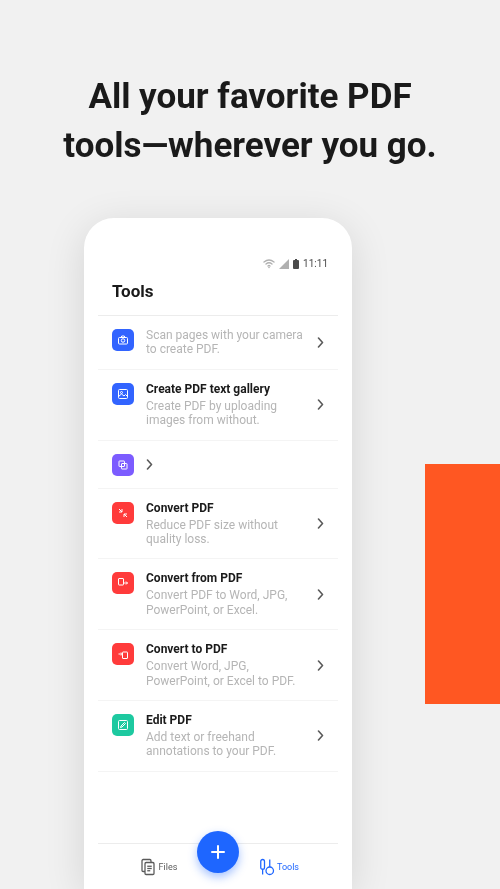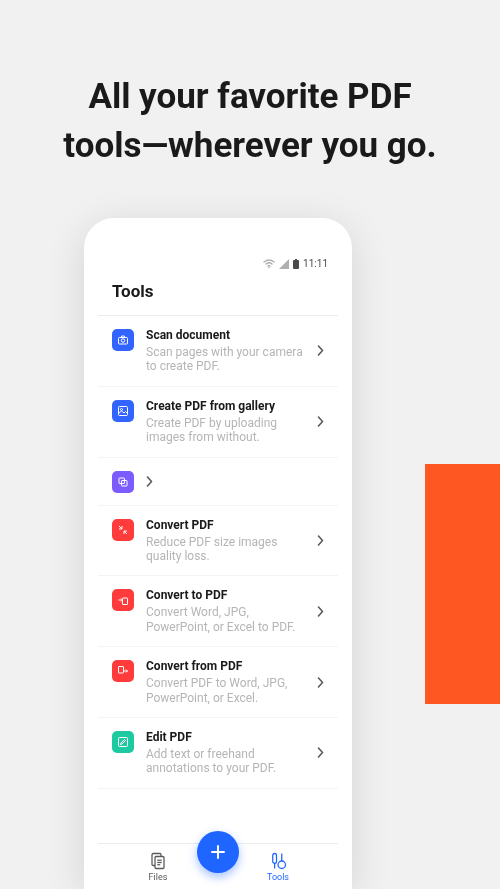--- a/index.html
+++ b/index.html
@@ -111,21 +111,21 @@
   left: 0;
   right: 0;
   height: 46px;
   background: #ffffff;
   border-top: 1px solid #ececec;
   display: flex;
 }
 .tab {
   flex: 1;
   display: flex;
-  flex-direction: column;
+  flex-direction: row;
   align-items: center;
   justify-content: center;
   gap: 2px;
   cursor: pointer;
 }
 .tab-label {
   font-size: 9px;
   color: #5a5a5a;
 }
 .tab.active .tab-label { color: #1e66ff; }
@@ -188,37 +188,36 @@
     <div class="tool-list" id="tool-list">
         <div class="tool-item">
           <div class="tool-icon ic-blue">
             <svg width="12" height="12" viewBox="0 0 24 24" fill="none" stroke="#fff" stroke-width="2">
               <rect x="3" y="7" width="18" height="13" rx="2"></rect>
               <path d="M8 7 L9.5 4 L14.5 4 L16 7"></path>
               <circle cx="12" cy="13" r="3.5"></circle>
             </svg>
           </div>
           <div class="tool-text">
-            <div class="tool-title">Scan document</div>
             <div class="tool-desc">Scan pages with your camera to create PDF.</div>
           </div>
           <div class="chevron"><svg width="7" height="11" viewBox="0 0 7 11" fill="none">
               <path d="M1.5 1 L5.5 5.5 L1.5 10" stroke="#5a5a5a" stroke-width="1.6" stroke-linecap="round" stroke-linejoin="round"></path>
             </svg></div>
         </div>
         <div class="tool-item">
           <div class="tool-icon ic-blue">
             <svg width="12" height="12" viewBox="0 0 24 24" fill="none" stroke="#fff" stroke-width="2">
               <rect x="3" y="3" width="18" height="18" rx="2"></rect>
               <circle cx="9" cy="9" r="2"></circle>
               <path d="M3 17 L9 12 L14 16 L17 13 L21 17"></path>
             </svg>
           </div>
           <div class="tool-text">
-            <div class="tool-title">Create PDF from gallery</div>
+            <div class="tool-title">Create PDF text gallery</div>
             <div class="tool-desc">Create PDF by uploading images from without.</div>
           </div>
           <div class="chevron"><svg width="7" height="11" viewBox="0 0 7 11" fill="none">
               <path d="M1.5 1 L5.5 5.5 L1.5 10" stroke="#5a5a5a" stroke-width="1.6" stroke-linecap="round" stroke-linejoin="round"></path>
             </svg></div>
         </div>
         <div class="tool-item">
           <div class="tool-icon ic-purple">
             <svg width="12" height="12" viewBox="0 0 24 24" fill="none" stroke="#fff" stroke-width="2">
               <rect x="4" y="4" width="11" height="11" rx="1"></rect>
@@ -231,51 +230,51 @@
         </div>
         <div class="tool-item">
           <div class="tool-icon ic-red">
             <svg width="12" height="12" viewBox="0 0 24 24" fill="none" stroke="#fff" stroke-width="2">
               <path d="M4 4 L10 10 M10 4 L10 10 L4 10"></path>
               <path d="M20 20 L14 14 M14 20 L14 14 L20 14"></path>
             </svg>
           </div>
           <div class="tool-text">
             <div class="tool-title">Convert PDF</div>
-            <div class="tool-desc">Reduce PDF size images quality loss.</div>
+            <div class="tool-desc">Reduce PDF size without quality loss.</div>
+          </div>
+          <div class="chevron"><svg width="7" height="11" viewBox="0 0 7 11" fill="none">
+              <path d="M1.5 1 L5.5 5.5 L1.5 10" stroke="#5a5a5a" stroke-width="1.6" stroke-linecap="round" stroke-linejoin="round"></path>
+            </svg></div>
+        </div>
+        <div class="tool-item">
+          <div class="tool-icon ic-red">
+            <svg width="12" height="12" viewBox="0 0 24 24" fill="none" stroke="#fff" stroke-width="2">
+              <rect x="3" y="3" width="10" height="13" rx="1"></rect>
+              <path d="M13 12 L21 12 M18 9 L21 12 L18 15"></path>
+            </svg>
+          </div>
+          <div class="tool-text">
+            <div class="tool-title">Convert from PDF</div>
+            <div class="tool-desc">Convert PDF to Word, JPG, PowerPoint, or Excel.</div>
           </div>
           <div class="chevron"><svg width="7" height="11" viewBox="0 0 7 11" fill="none">
               <path d="M1.5 1 L5.5 5.5 L1.5 10" stroke="#5a5a5a" stroke-width="1.6" stroke-linecap="round" stroke-linejoin="round"></path>
             </svg></div>
         </div>
         <div class="tool-item">
           <div class="tool-icon ic-red">
             <svg width="12" height="12" viewBox="0 0 24 24" fill="none" stroke="#fff" stroke-width="2">
               <rect x="11" y="8" width="10" height="13" rx="1"></rect>
               <path d="M3 12 L11 12 M8 9 L11 12 L8 15"></path>
             </svg>
           </div>
           <div class="tool-text">
             <div class="tool-title">Convert to PDF</div>
             <div class="tool-desc">Convert Word, JPG, PowerPoint, or Excel to PDF.</div>
-          </div>
-          <div class="chevron"><svg width="7" height="11" viewBox="0 0 7 11" fill="none">
-              <path d="M1.5 1 L5.5 5.5 L1.5 10" stroke="#5a5a5a" stroke-width="1.6" stroke-linecap="round" stroke-linejoin="round"></path>
-            </svg></div>
-        </div>
-        <div class="tool-item">
-          <div class="tool-icon ic-red">
-            <svg width="12" height="12" viewBox="0 0 24 24" fill="none" stroke="#fff" stroke-width="2">
-              <rect x="3" y="3" width="10" height="13" rx="1"></rect>
-              <path d="M13 12 L21 12 M18 9 L21 12 L18 15"></path>
-            </svg>
-          </div>
-          <div class="tool-text">
-            <div class="tool-title">Convert from PDF</div>
-            <div class="tool-desc">Convert PDF to Word, JPG, PowerPoint, or Excel.</div>
           </div>
           <div class="chevron"><svg width="7" height="11" viewBox="0 0 7 11" fill="none">
               <path d="M1.5 1 L5.5 5.5 L1.5 10" stroke="#5a5a5a" stroke-width="1.6" stroke-linecap="round" stroke-linejoin="round"></path>
             </svg></div>
         </div>
         <div class="tool-item">
           <div class="tool-icon ic-teal">
             <svg width="12" height="12" viewBox="0 0 24 24" fill="none" stroke="#fff" stroke-width="2">
               <rect x="3" y="3" width="18" height="18" rx="2"></rect>
               <path d="M15 7 L17 9 L10 16 L7 17 L8 14 Z"></path>

